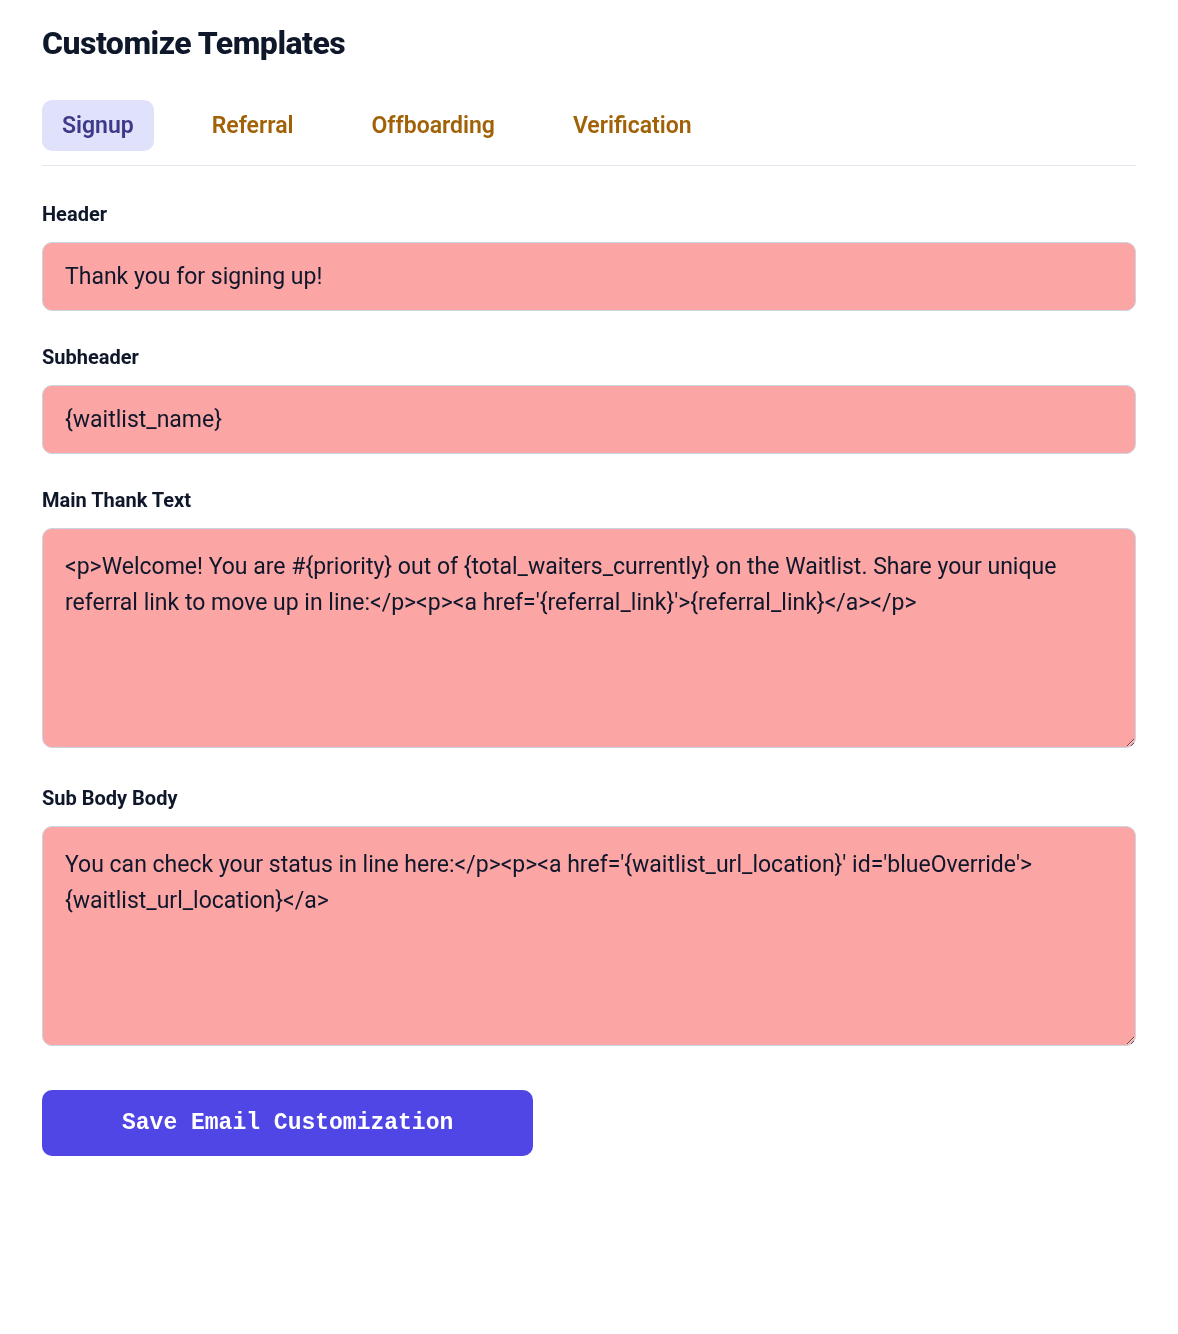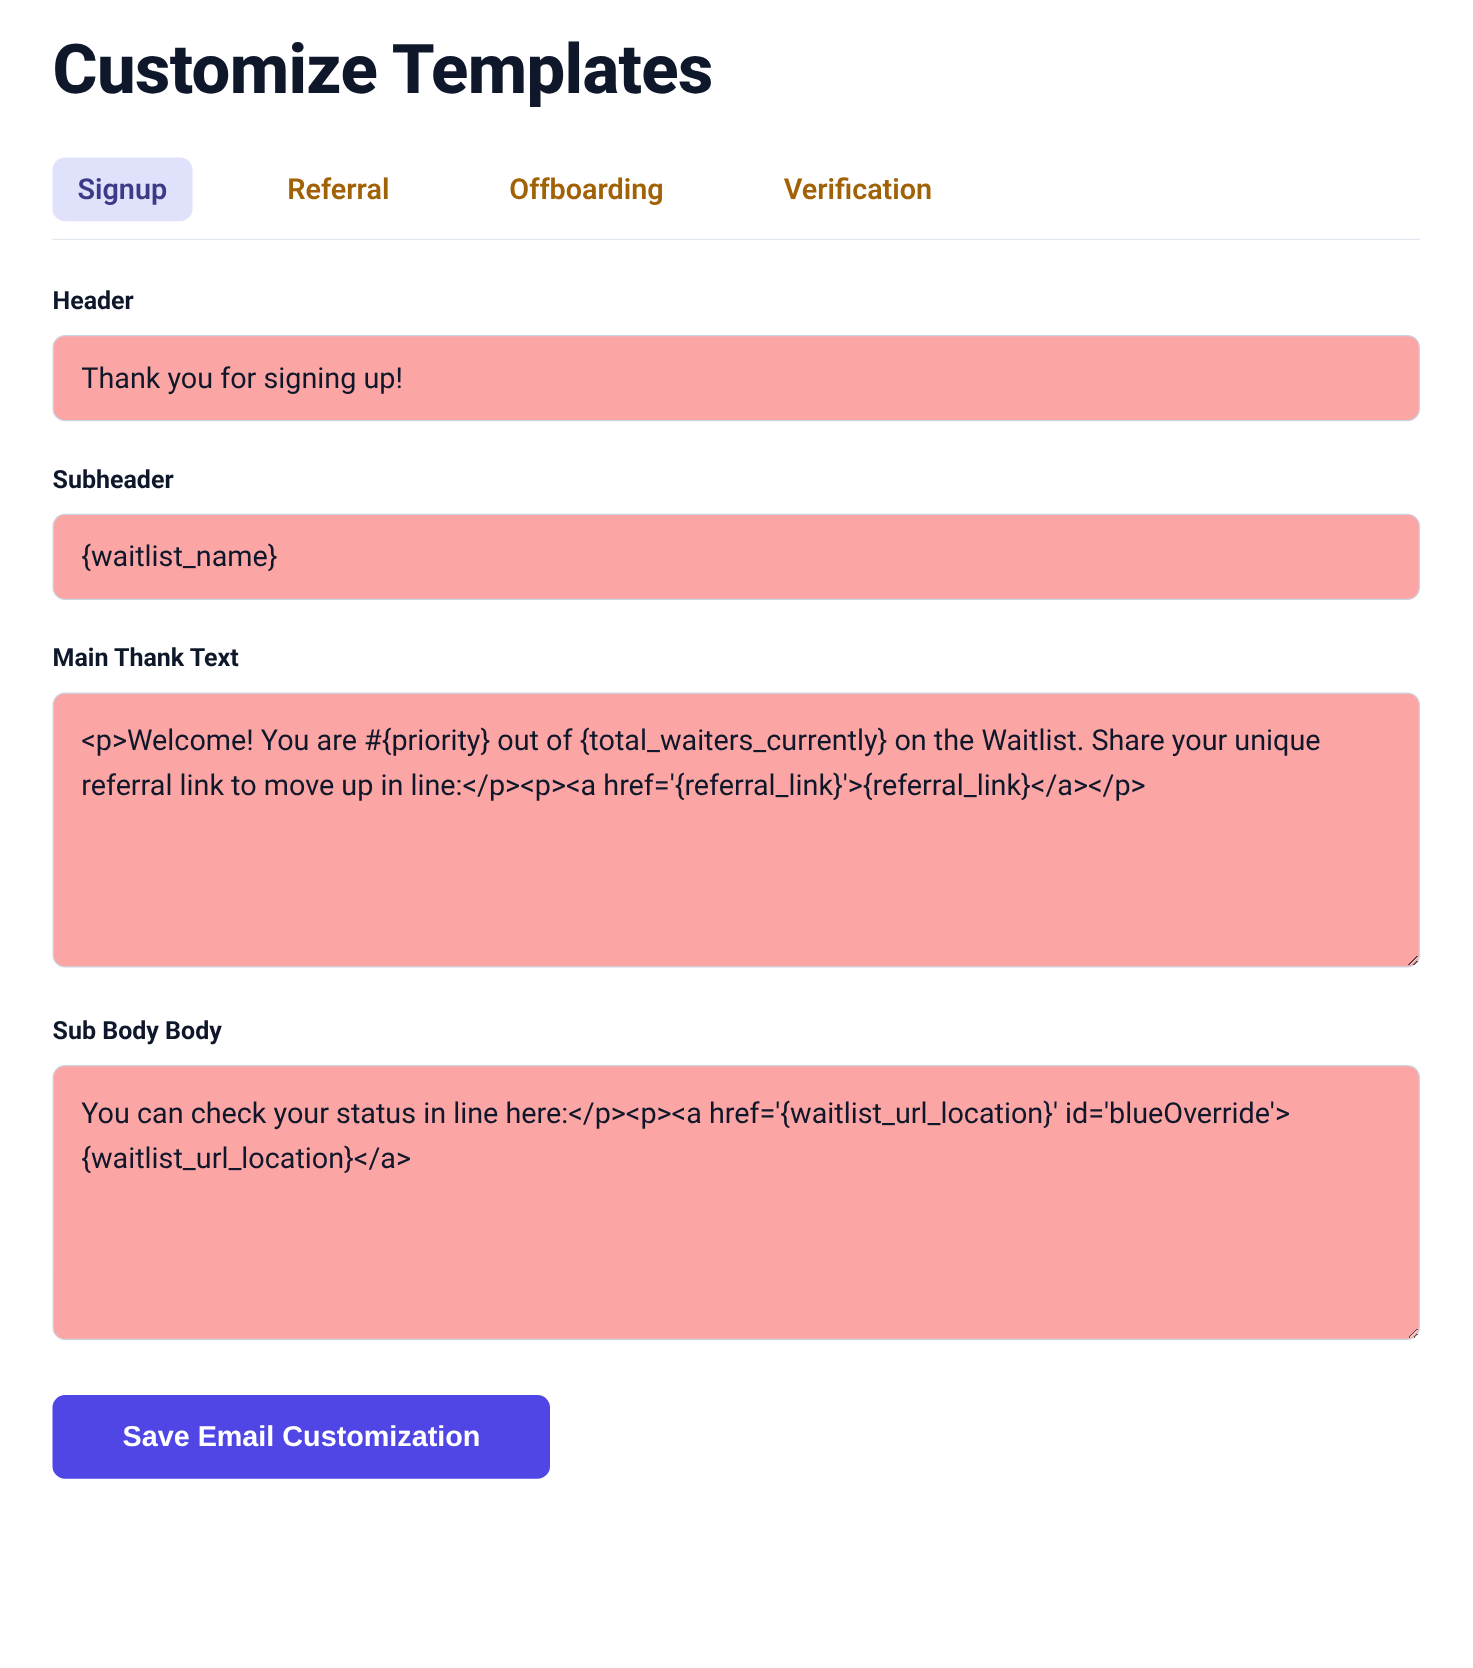--- a/index.html
+++ b/index.html
@@ -8,29 +8,29 @@
       padding: 0;
     }
     body {
       font-family: -apple-system, BlinkMacSystemFont, "Segoe UI", Roboto, Helvetica, Arial, sans-serif;
       background: #ffffff;
       padding: 24px 42px;
       color: #0f172a;
       width: 1178px;
     }
     .page-title {
-      font-size: 55px;
+      font-size: 32px;
       font-weight: 800;
       color: #0f172a;
       letter-spacing: -0.5px;
       margin-bottom: 38px;
     }
     .tabs {
       display: flex;
-      gap: 56px;
+      gap: 38px;
       align-items: center;
       padding-bottom: 14px;
       border-bottom: 1px solid #e2e8f0;
       margin-bottom: 36px;
     }
     .tab {
       font-size: 23px;
       font-weight: 600;
       color: #a16207;
       padding: 12px 20px;
@@ -64,26 +64,26 @@
       background: #fca5a5;
     }
     textarea.text-input {
       resize: both;
       line-height: 1.55;
       min-height: 180px;
     }
     .primary-button {
       font-size: 23px;
       font-weight: 600;
-      font-family: Liberation Sans, sans-serif;
+      font-family: Liberation Mono, monospace;
       color: #ffffff;
       background: #4f46e5;
       border: none;
       border-radius: 10px;
-      padding: 20px 56px;
+      padding: 20px 80px;
       cursor: pointer;
       margin-top: 6px;
     }
   </style>
 </head>
 <body>
 
 
 
 <h1 class="page-title">Customize Templates</h1>

